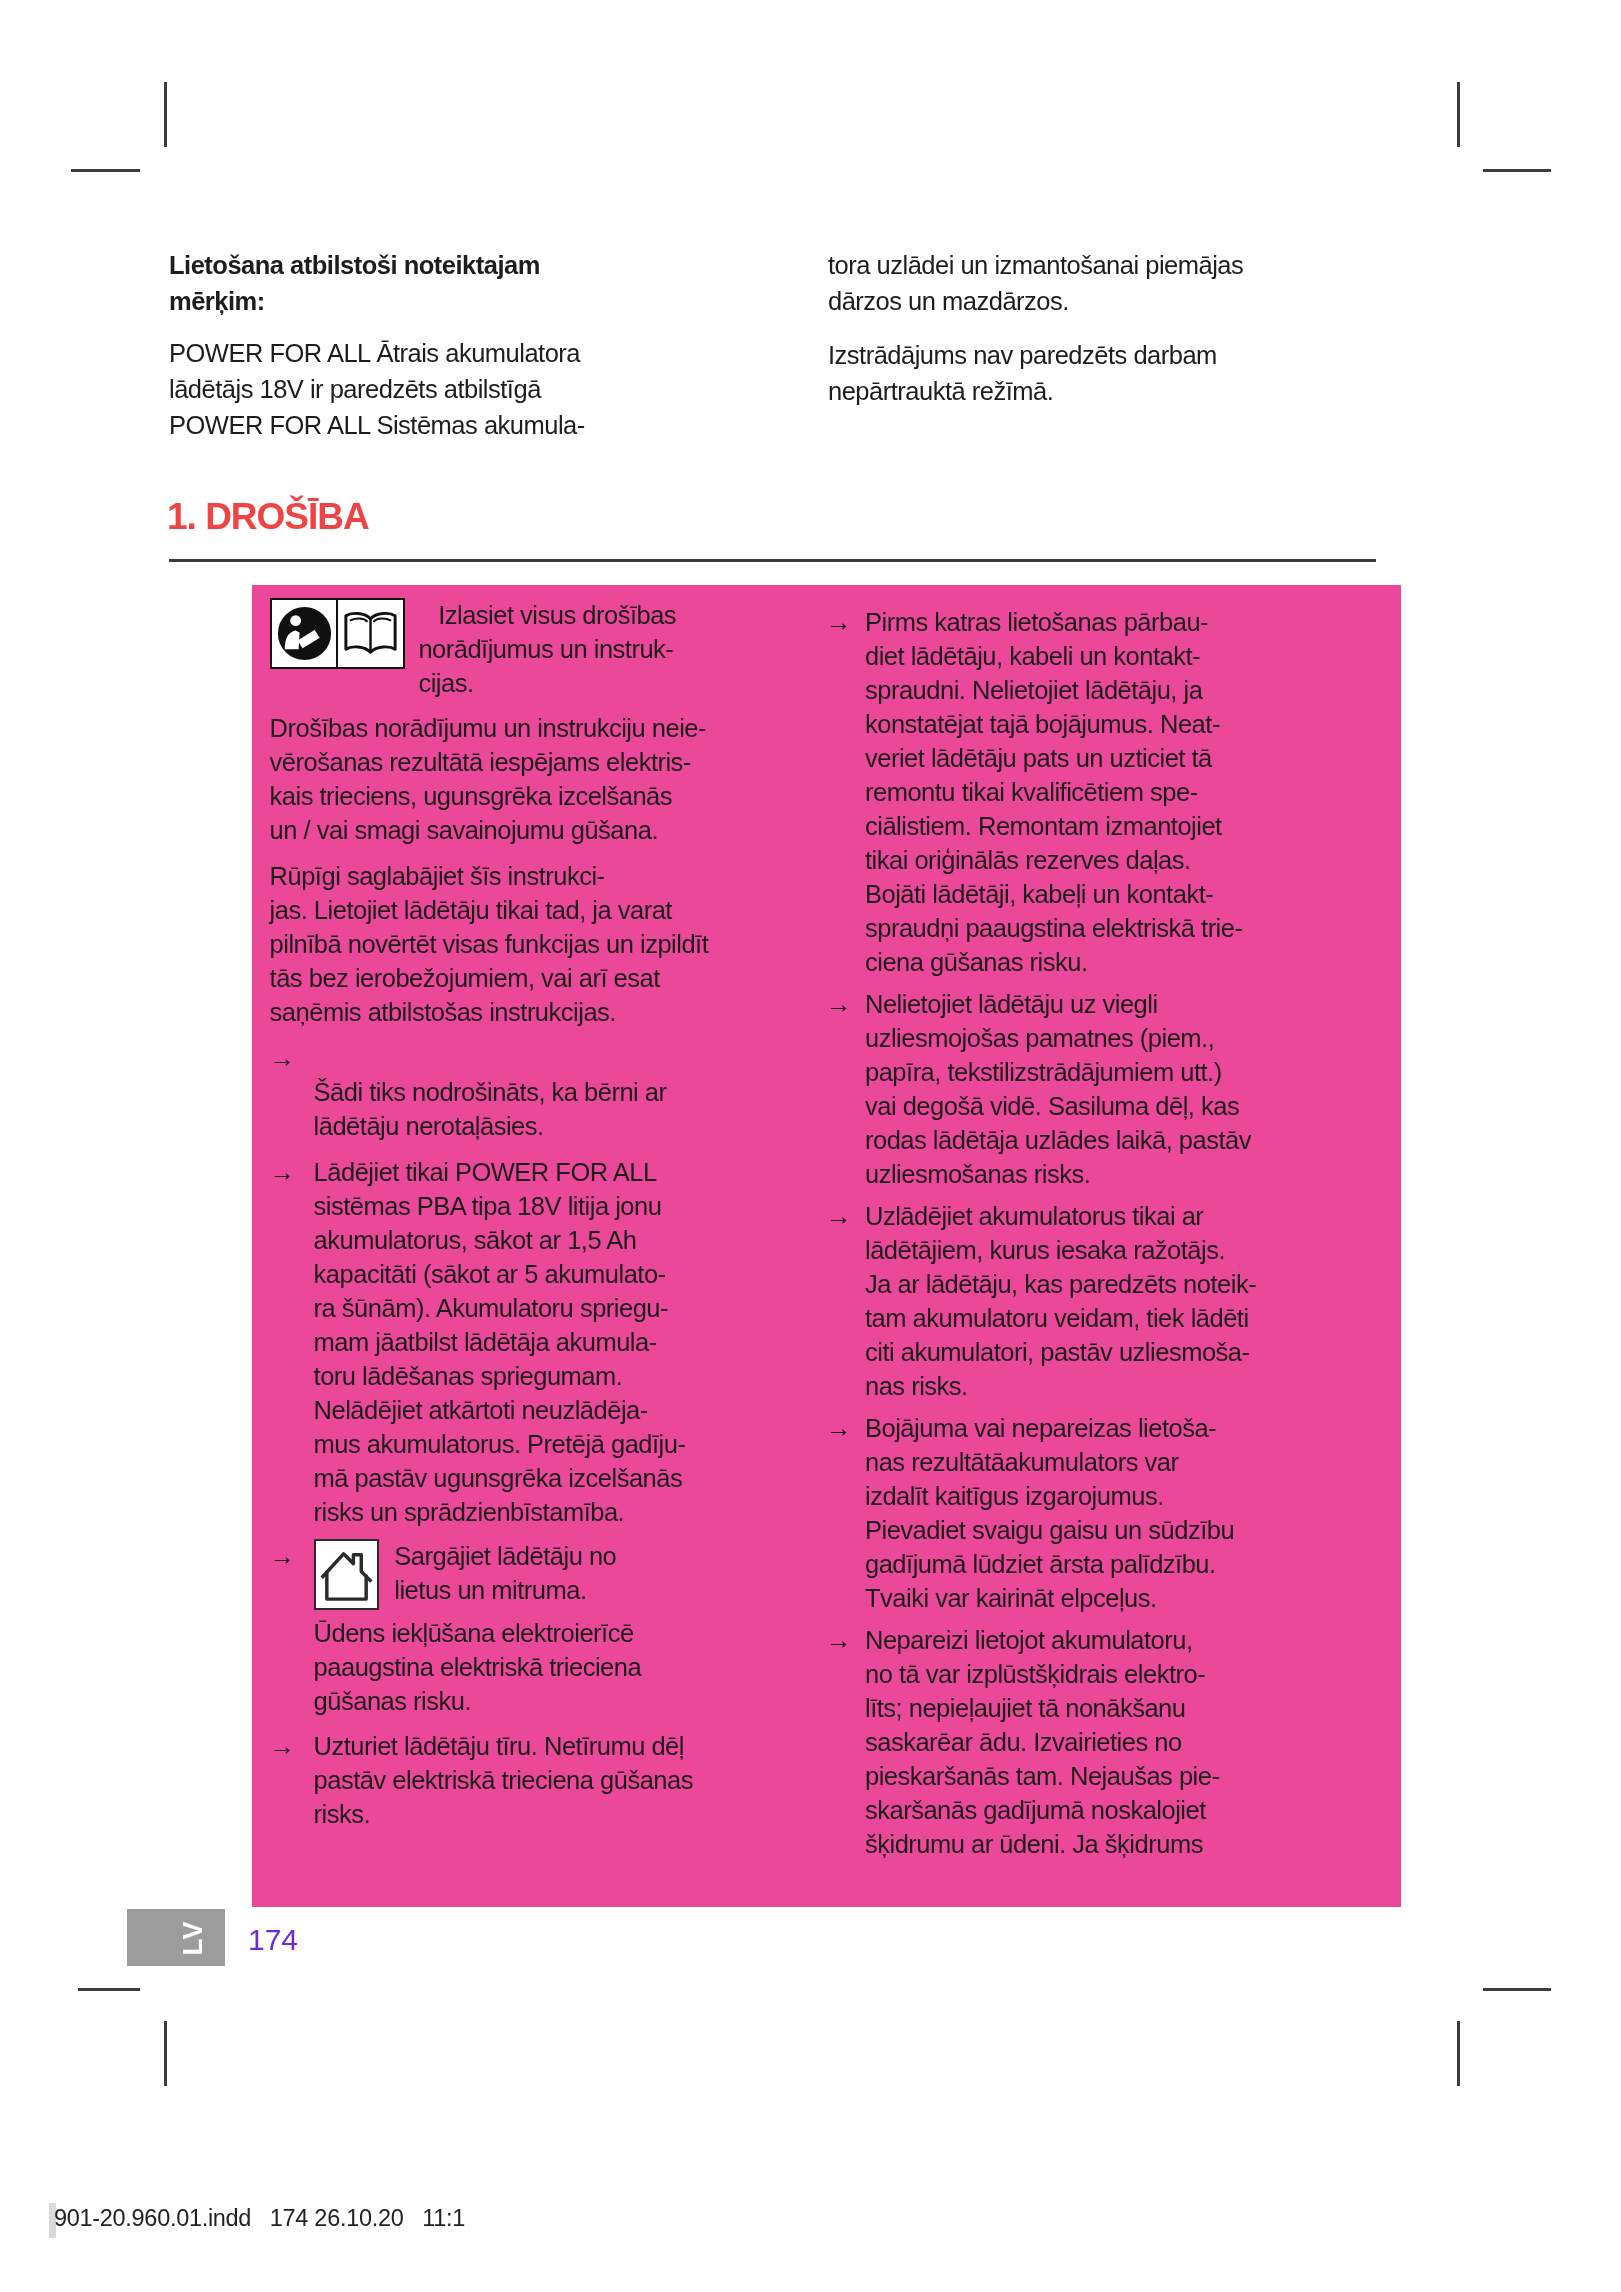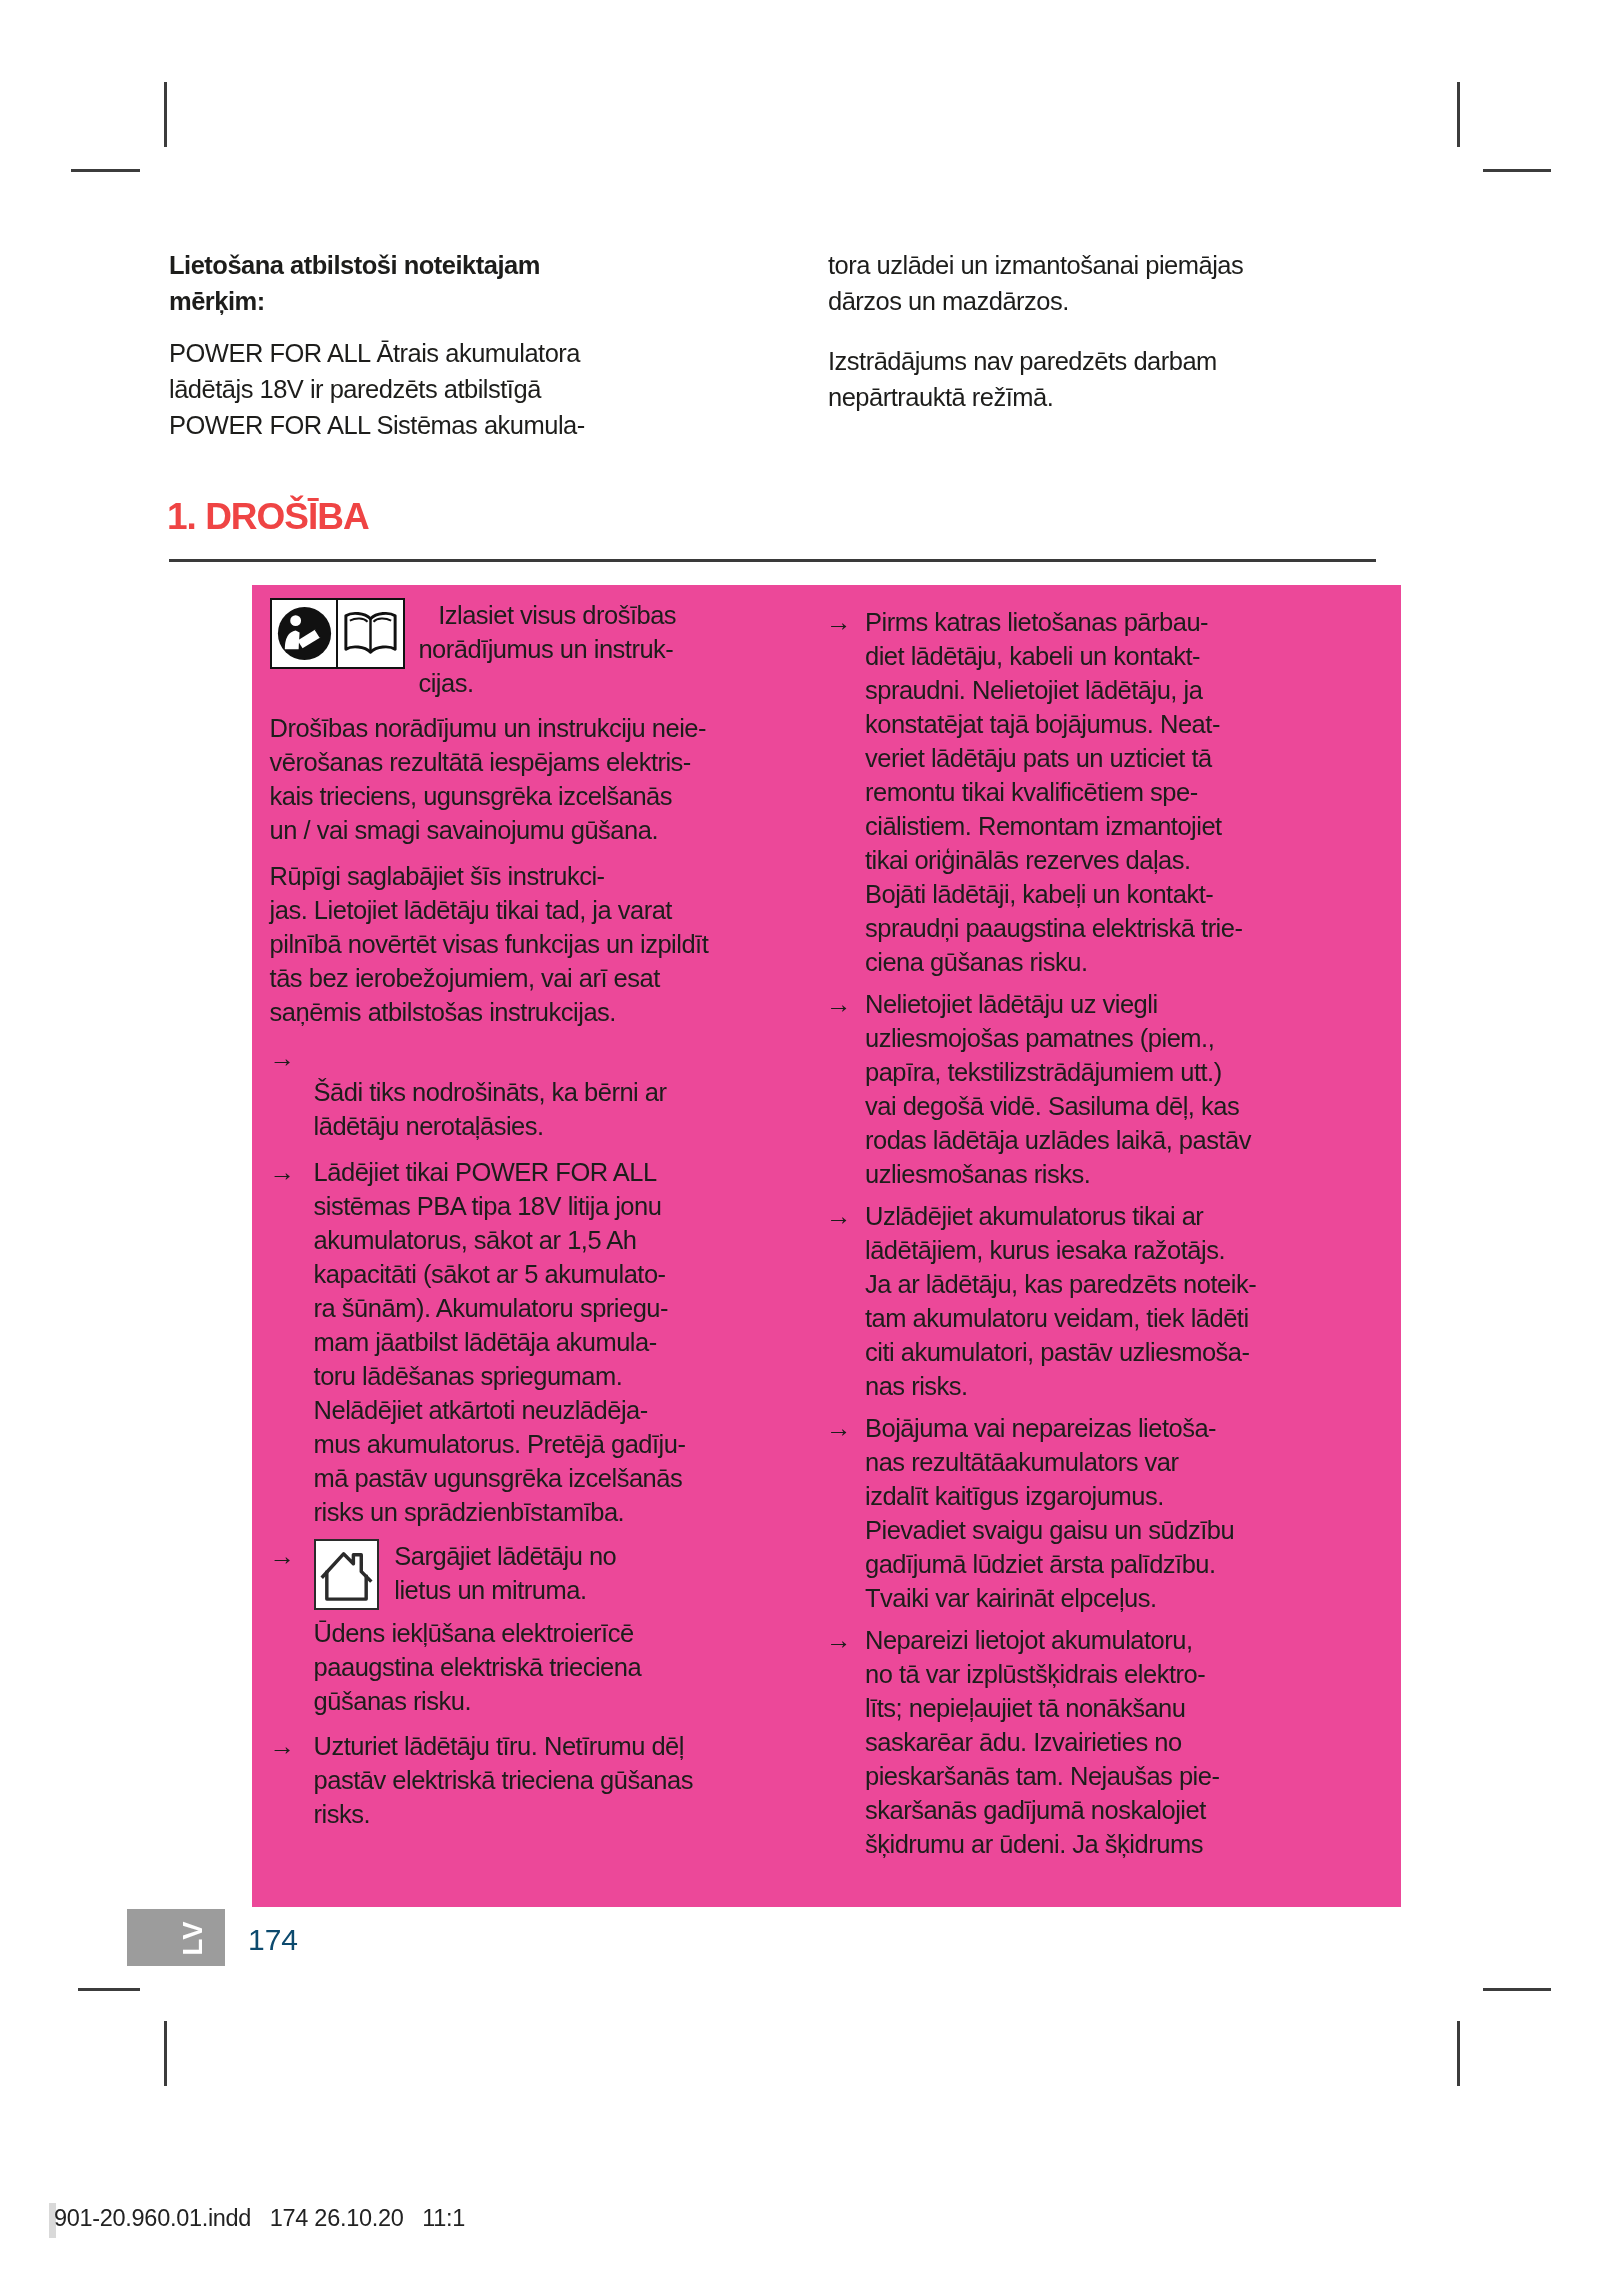--- a/index.html
+++ b/index.html
@@ -6,21 +6,21 @@
   body{width:1621px;height:2293px;position:relative;background:#fff;
        font-family:"Liberation Sans",sans-serif;color:#1d1d1b;overflow:hidden}
   .abs{position:absolute}
   .pre{white-space:pre;margin:0}
   .b{font-weight:400}
   .cm{position:absolute;background:#3c3c3c}
   .intro{font-size:25.5px;line-height:36px;letter-spacing:-0.5px}
   #intro-left{left:169px;top:247px}
   #intro-right{left:828px;top:247px}
   .ih{font-weight:700;margin:0 0 15.7px 0}
-  .mt{margin-top:24px}
+  .mt{margin-top:18px}
   #title{position:absolute;left:167px;top:496px;font-size:37px;letter-spacing:-1px;
          margin:0;font-weight:700;color:#ef4444}
   #rule{left:169px;top:559px;width:1207px;height:2.9px;background:#3a3a3a}
   #graybox{left:252px;top:585px;width:1149px;height:1322px;background:#ec4899}
   .col{position:absolute;top:12.7px;font-size:25.5px;line-height:34px;letter-spacing:-0.5px}
   #colL{left:17.6px;width:549px}
   #colR{left:574px;width:564px}
   .para{margin:11.8px 0 0 0}
   .bullet{display:flex;margin-top:11.8px}
   #colR .bullet{margin-top:7.8px}
@@ -33,21 +33,21 @@
   .icell{width:65px;height:67px;border:2.9px solid #111;background:#fff}
   .icell + .icell{margin-left:-2.9px}
   .icell svg{display:block;width:100%;height:100%}
   .houserow{display:flex;align-items:flex-start}
   .housebox{flex:none;width:61px;height:67px;border:2.9px solid #2b2b2b;background:#fff;margin-right:15.7px}
   .housebox svg{display:block;width:100%;height:100%}
   .house-reg{margin-top:5.9px}
   #lvtab{left:127px;top:1909px;width:98px;height:57px;background:#9c9c9c;
          display:flex;align-items:center;justify-content:flex-end;padding-right:13.7px;box-sizing:border-box}
   .lvtext{color:#fff;font-weight:700;font-size:27.4px;transform:rotate(-90deg);letter-spacing:1px}
-  #pagenum{left:248px;top:1923px;font-size:30px;color:#0c4a6e}
+  #pagenum{left:248px;top:1923px;font-size:30px;color:#6d28d9}
   #scanstrip{left:49px;top:2203px;width:6.9px;height:35px;background:#d9d9d9}
   #footer{left:54px;top:2205px;font-size:23.5px;color:#222;letter-spacing:-0.3px}
 </style>
 </head>
 <body>
 
 <div class="cm" style="left:164px;top:82px;width:2.9px;height:65px"></div>
 <div class="cm" style="left:71px;top:169px;width:69px;height:2.9px"></div>
 <div class="cm" style="left:1457px;top:82px;width:2.9px;height:65px"></div>
 <div class="cm" style="left:1483px;top:169px;width:68px;height:2.9px"></div>

